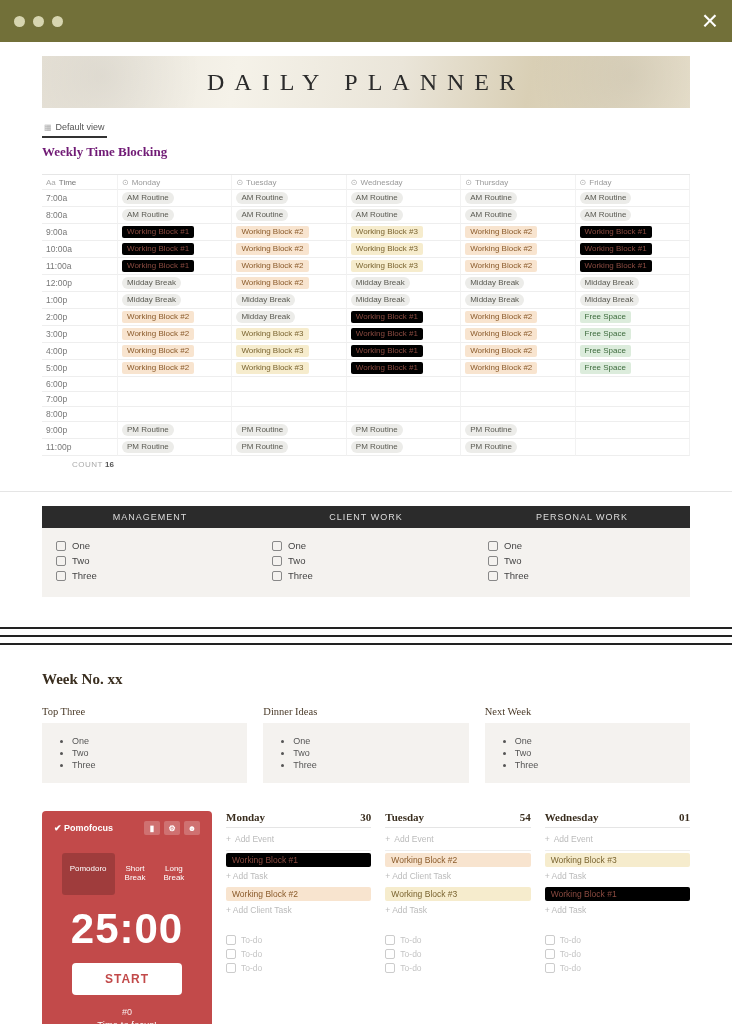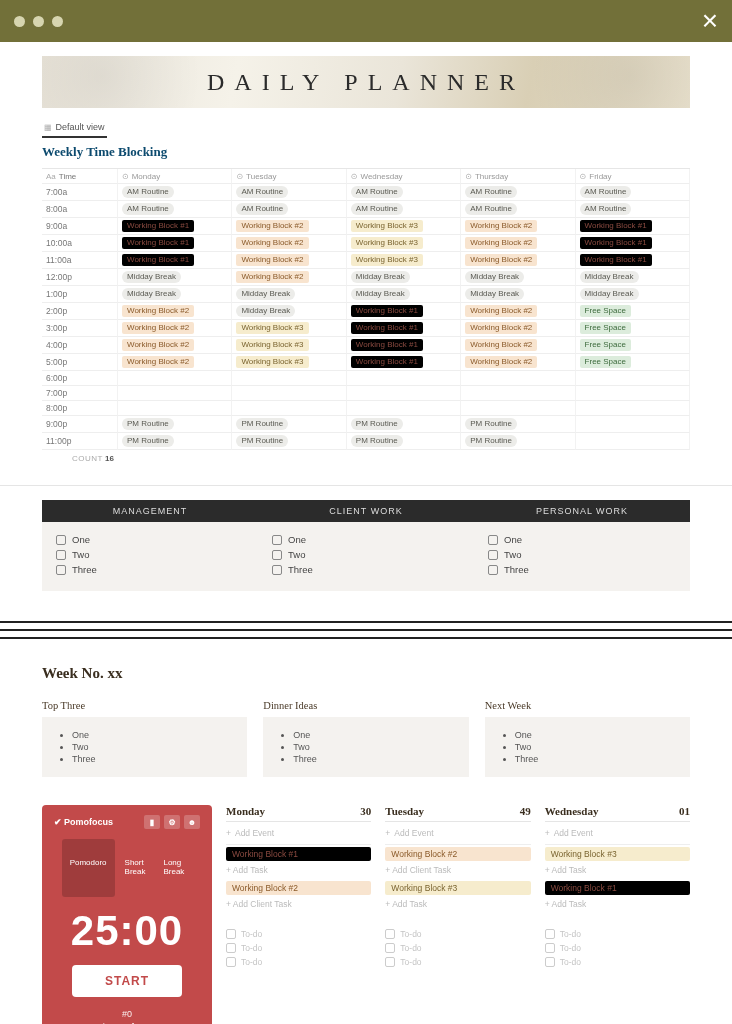--- a/index.html
+++ b/index.html
@@ -7,21 +7,21 @@
   .titlebar { background: #727039; height: 42px; display: flex; align-items: center; padding: 0 14px; justify-content: space-between; }
   .dots { display: flex; gap: 8px; }
   .dot { width: 11px; height: 11px; border-radius: 50%; background: #d7d5b0; }
   .close-x { color: #fff; font-size: 28px; font-weight: 300; cursor: pointer; line-height: 1; }
   .page { padding: 14px 42px 0 42px; }
   .banner { height: 52px; background: linear-gradient(100deg, #e8e3d8 0%, #f5f2e9 30%, #eae5d9 55%, #d9cfb5 75%, #e8e0cc 100%); display: flex; align-items: center; justify-content: center; letter-spacing: 10px; font-size: 24px; font-weight: 400; color: #2b2b2b; font-family: Georgia, serif; position: relative; overflow: hidden; }
   .banner::before, .banner::after { content:""; position:absolute; width:200px; height:200px; background: radial-gradient(ellipse, rgba(0,0,0,0.06) 0%, transparent 70%); top:-80px; }
   .banner::before { left:-40px; transform: rotate(15deg);}
   .banner::after { right:-40px; }
   .view-tab { display: inline-flex; align-items: center; gap: 4px; font-size: 9px; color: #555; border-bottom: 2px solid #333; padding: 4px 2px; margin-top: 10px; }
-  .section-title { font-family: Georgia, serif; font-weight: 700; color: #0c4a6e; font-size: 13px; margin: 6px 0 8px 0; }
+  .section-title { font-family: Georgia, serif; font-weight: 700; color: #701a75; font-size: 13px; margin: 6px 0 14px 0; }
   .grid-table { display: grid; grid-template-columns: 76px repeat(5, 1fr); font-size: 8.5px; border-top: 1px solid #e6e6e6; }
   .cell { border-bottom: 1px solid #eee; border-right: 1px solid #f2f2f2; padding: 2px 4px; min-height: 15px; display: flex; align-items: center; color: #555; }
   .cell.head { color: #999; font-size: 8px; gap:3px; }
   .cell.timecol { color:#777; }
   .pill { display:inline-block; padding: 0px 5px; border-radius: 2px; font-size: 8px; line-height: 12px; }
   .p-gray { background:#ecece9; color:#5a5a52;border-radius:6px;}
   .p-pink { background:#000000; color:#8a4a40;}
   .p-yellow { background:#f6eccd; color:#7a6430;}
   .p-green { background:#dcecdc; color:#3d6b3d;}
   .p-orange { background:#f8e4cf; color:#8a5a2a;}
@@ -40,25 +40,25 @@
 
   .week-title { font-family: Georgia, serif; font-weight:700; font-size:15px; color:#3a2e1f; margin-bottom: 18px;}
   .three-notes { display:grid; grid-template-columns:1fr 1fr 1fr; gap:16px; }
   .note-title { font-family: Georgia, serif; font-weight:400; font-size:10.5px; color:#4a3a28; margin-bottom:6px;}
   .note-box { background:#f4f2ef; padding:12px 16px; }
   .note-box ul { list-style: disc; padding-left: 14px; }
   .note-box li { font-size:9px; color:#555; padding:1px 0;}
 
   .bottom { display:grid; grid-template-columns: 170px 1fr 1fr 1fr; gap:14px; margin-top:28px; padding-bottom: 4px;}
   .pomo { background:#c24a4a; border-radius:4px; color:#fff; padding: 10px 12px 2px 12px; display:flex; flex-direction:column; }
-  .pomo-top { display:flex; justify-content:space-between; align-items:center; font-size:9px; font-weight:600; margin-bottom:10px;}
+  .pomo-top { display:flex; justify-content:space-between; align-items:center; font-size:9px; font-weight:600; margin-bottom:18px;}
   .pomo-top-icons { display:flex; gap:4px;}
   .pomo-top-icons span { background: rgba(255,255,255,0.22); width:16px; height:14px; border-radius:2px; display:flex; align-items:center; justify-content:center; font-size:8px;}
   .pomo-tabs { display:flex; justify-content:center; gap:2px; font-size:8px; margin-bottom:8px;}
-  .pomo-tab { padding:20px 8px; border-radius:3px; line-height:1.1;}
+  .pomo-tab { padding:12px 8px; border-radius:3px; text-align:center; line-height:1.1;}
   .pomo-tab.active { background: rgba(0,0,0,0.18); }
   .pomo-time { font-size:42px; font-weight:700; text-align:center; letter-spacing:1px; margin: 2px 0 10px 0;}
   .pomo-start { background:#fff; color:#c24a4a; font-weight:700; font-size:12px; letter-spacing:1px; border:none; border-radius:4px; padding:9px 0; margin: 0 18px 12px 18px; cursor:pointer;}
   .pomo-sub { text-align:center; font-size:9px; opacity:0.9; }
   .pomo-sub2 { text-align:center; font-size:9.5px; margin:2px 0 10px 0;}
   .pomo-tasks { border-top:1px solid rgba(255,255,255,0.3); padding-top:6px; font-size:10px; font-weight:600; display:flex; justify-content:space-between; align-items:center;}
 
   .daycol { font-size:9px; }
   .day-head { display:flex; justify-content:space-between; font-family: Georgia, serif; font-weight:700; font-size:11px; color:#3a2e1f; border-bottom:1px solid #e5e5e5; padding-bottom:4px; margin-bottom:2px;}
   .addline { color:#bbb; font-size:8.5px; padding:4px 0; display:flex; align-items:center; gap:4px; cursor:pointer;}
@@ -469,21 +469,21 @@
           </div>
           <div class="todo">
             <span class="chk" style="border-color: rgb(204, 204, 204);"></span>
             <span>To-do</span>
           </div>
         </div>
       </div>
     <div class="daycol" id="day1">
         <div class="day-head">
           <span>Tuesday</span>
-          <span>49</span>
+          <span>54</span>
         </div>
         <div class="addline"><span>+</span> Add Event</div>
         <div class="div-line"></div>
         <span class="block-pill p-orange">Working Block #2</span>
         <div class="addline">+ Add Client Task</div>
         <span class="block-pill p-yellow">Working Block #3</span>
         <div class="addline">+ Add Task</div>
         <div class="todo-list">
           <div class="todo">
             <span class="chk" style="border-color: rgb(204, 204, 204);"></span>

